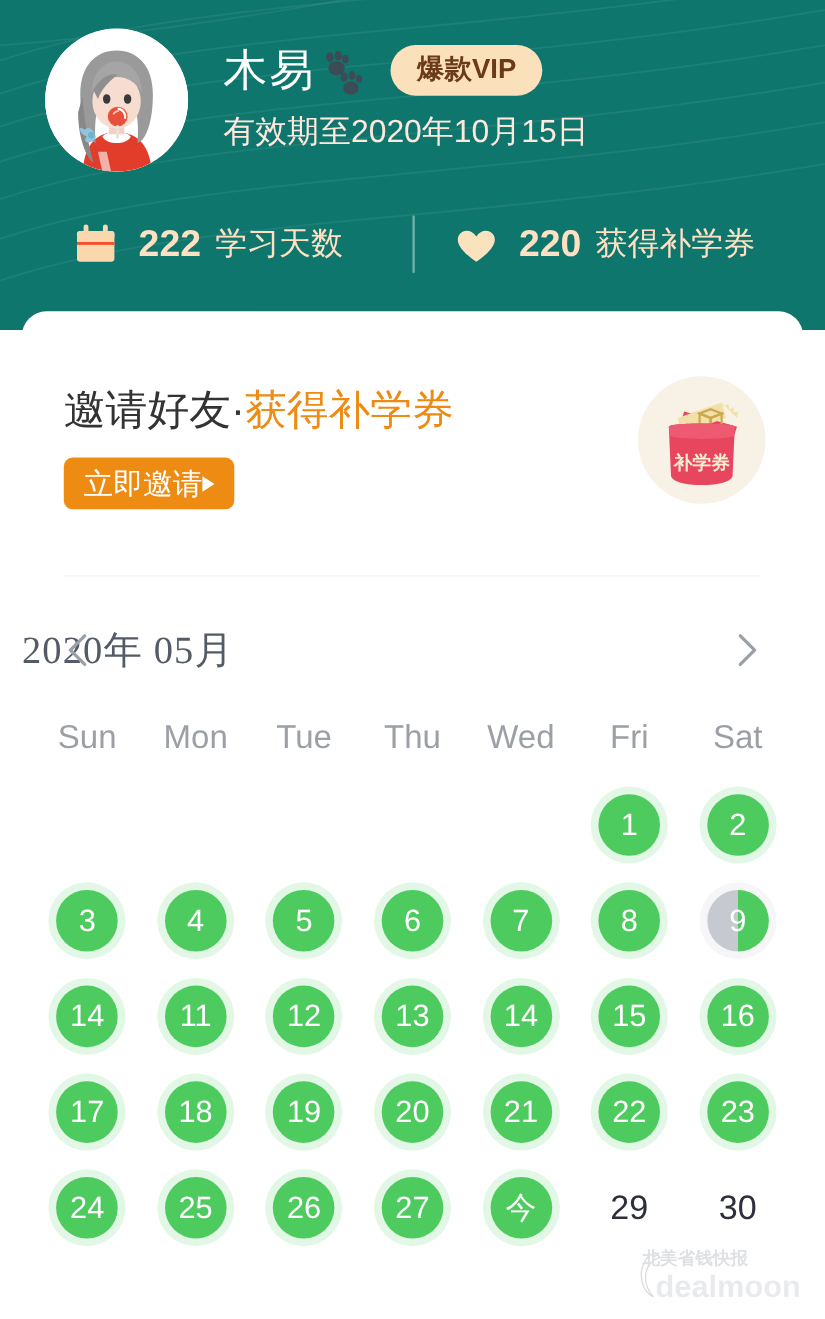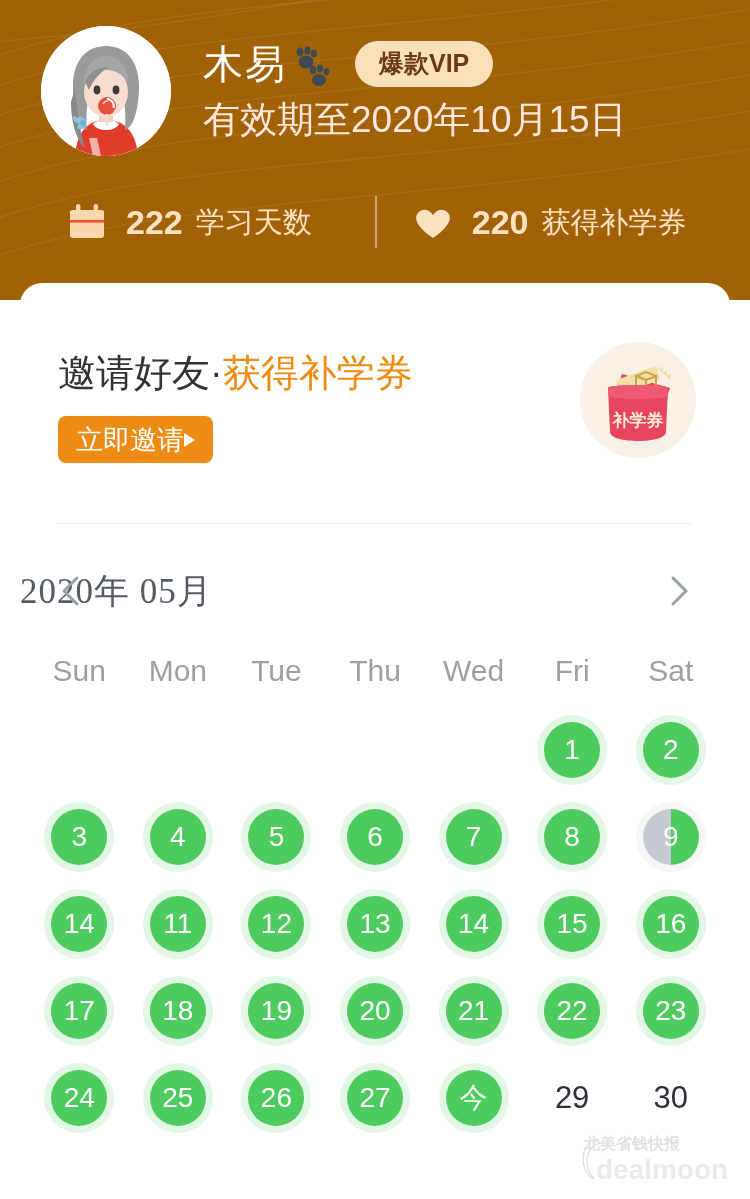--- a/index.html
+++ b/index.html
@@ -7,21 +7,21 @@
   body {
     font-family:"Liberation Sans","DejaVu Sans",sans-serif;
     background:#ffffff;
     overflow:hidden;
     position:relative;
   }
 
   
   .header {
     position:absolute; left:0; top:0; width:750px; height:300px;
-    background:#a16207;
+    background:#0f766e;
     overflow:hidden;
   }
   .header-waves { position:absolute; inset:0; opacity:.5; }
 
   .avatar-wrap {
     position:absolute; left:41px; top:26px; width:130px; height:130px;
     border-radius:50%; background:#ffffff; overflow:hidden;
   }
   .avatar-svg { display:block; width:130px; height:130px; }
 
@@ -40,21 +40,21 @@
     color:#6B3A18;
     font-size:25px;
     font-weight:700;
     padding:7px 24px 9px 24px;
     border-radius:26px;
     line-height:30px;
     white-space:nowrap;
   }
   .valid-until {
     position:absolute; left:203px; top:100px;
-    font-size:37px; color:#FFE7DC; letter-spacing:0px; line-height:40px;
+    font-size:29px; color:#FFE7DC; letter-spacing:0px; line-height:40px;
   }
 
   
   .stats {
     position:absolute; left:0; top:186px; width:750px; height:72px;
     display:flex; align-items:flex-end;
   }
   .stat {
     display:flex; align-items:center; height:72px;
   }

